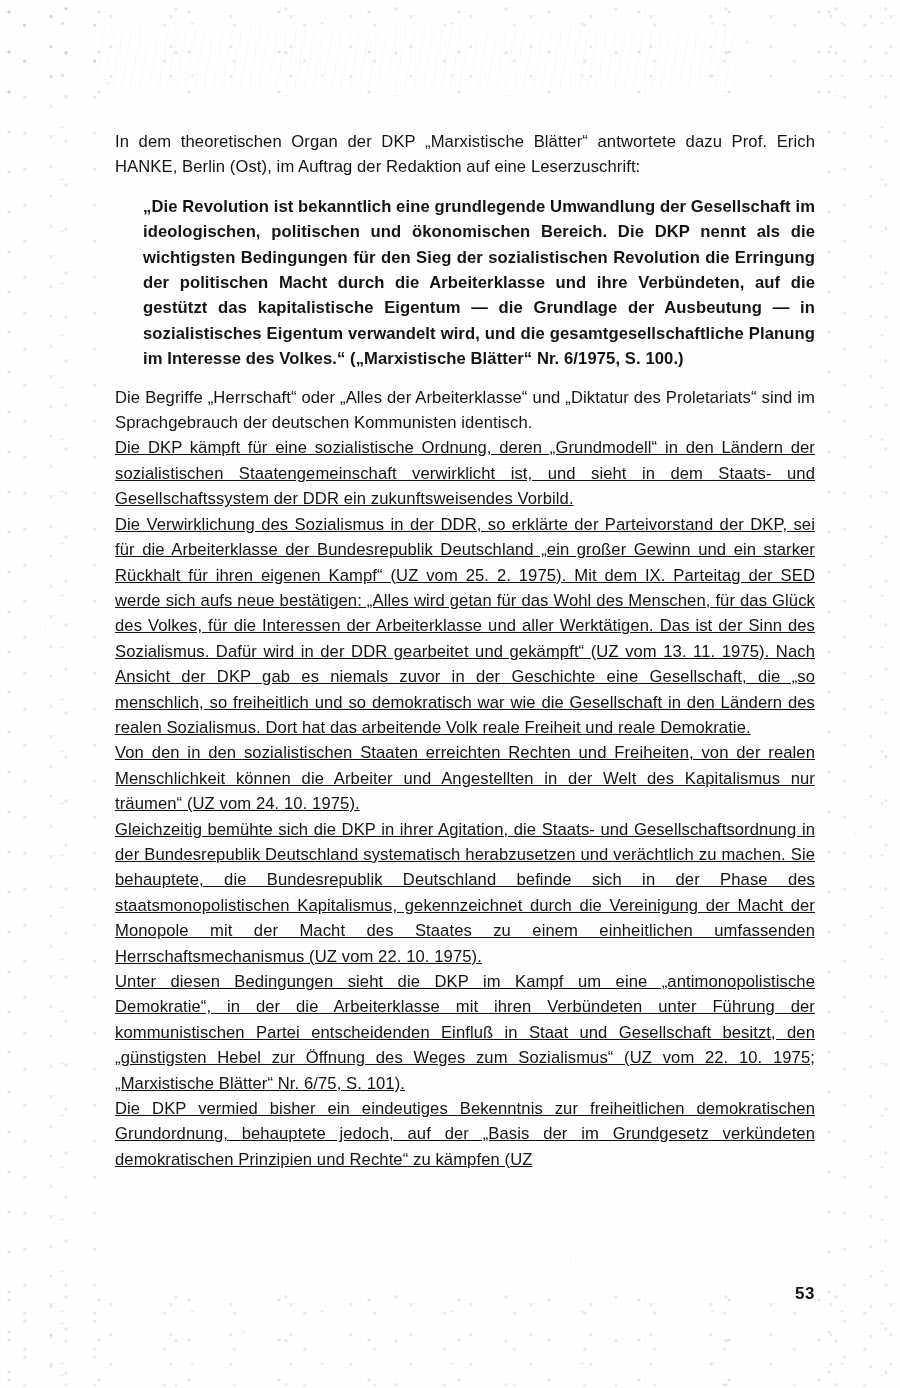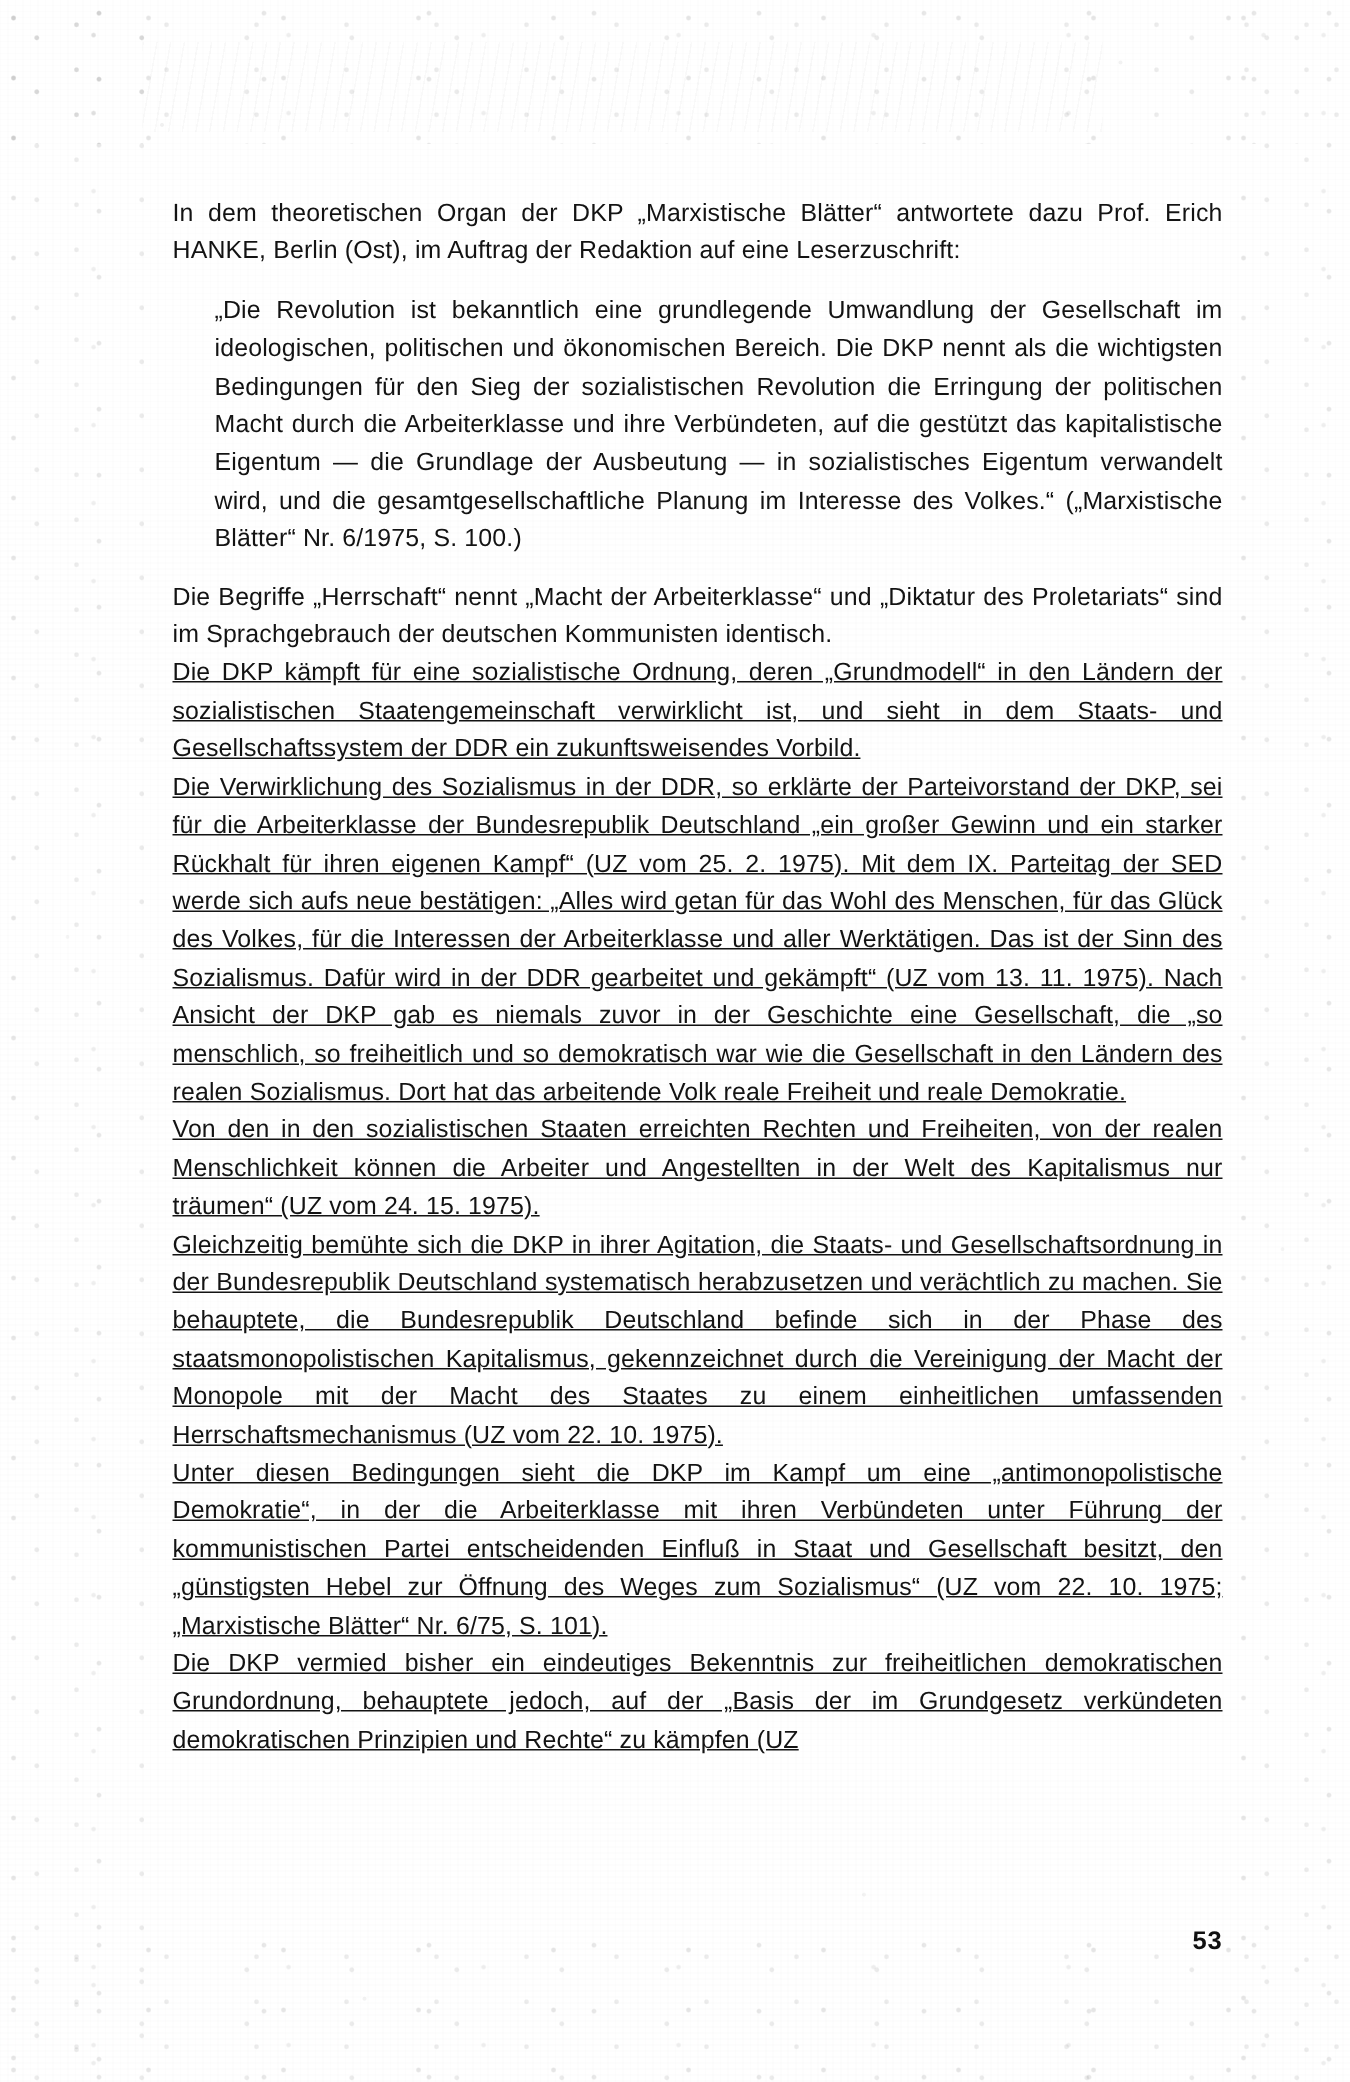--- a/index.html
+++ b/index.html
@@ -73,20 +73,21 @@
     letter-spacing: 0.1px;
     color: #131313;
   }
   p + p { margin-top: 0px; text-decoration: underline; }
 
   .quote-block {
     margin-top: 14px;
     margin-bottom: 13px;
     padding-left: 28px;
     padding-right: 0px;
+    font-weight: bold;
   }
   .quote-block p { text-align: justify; }
 
   .page-number {
     position: absolute;
     right: 85px;
     bottom: 84px;
     font-size: 17px;
     font-weight: 700;
     color: #111111;
@@ -118,24 +119,24 @@
   <div class="scan-streak"></div>
 
   <div class="content">
 
     <p>In dem theoretischen Organ der DKP „Marxistische Blätter“ antwortete dazu Prof. Erich HANKE, Berlin (Ost), im Auftrag der Redaktion auf eine Leserzuschrift:</p>
 
     <div class="quote-block">
       <p>„Die Revolution ist bekanntlich eine grundlegende Umwandlung der Gesellschaft im ideologischen, politischen und ökonomischen Bereich. Die DKP nennt als die wichtigsten Bedingungen für den Sieg der sozialistischen Revolution die Erringung der politischen Macht durch die Arbeiterklasse und ihre Verbündeten, auf die gestützt das kapitalistische Eigentum — die Grundlage der Ausbeutung — in sozialistisches Eigentum verwandelt wird, und die gesamtgesellschaftliche Planung im Interesse des Volkes.“ („Marxistische Blätter“ Nr. 6/1975, S. 100.)</p>
     </div>
 
-    <p>Die Begriffe „Herrschaft“ nennt „Macht der Arbeiterklasse“ und „Diktatur des Proletariats“ sind im Sprachgebrauch der deutschen Kommunisten identisch.</p>
+    <p>Die Begriffe „Herrschaft“ oder „Alles der Arbeiterklasse“ und „Diktatur des Proletariats“ sind im Sprachgebrauch der deutschen Kommunisten identisch.</p>
     <p>Die DKP kämpft für eine sozialistische Ordnung, deren „Grundmodell“ in den Ländern der sozialistischen Staatengemeinschaft verwirklicht ist, und sieht in dem Staats- und Gesellschaftssystem der DDR ein zukunftsweisendes Vorbild.</p>
     <p>Die Verwirklichung des Sozialismus in der DDR, so erklärte der Parteivorstand der DKP, sei für die Arbeiterklasse der Bundesrepublik Deutschland „ein großer Gewinn und ein starker Rückhalt für ihren eigenen Kampf“ (UZ vom 25. 2. 1975). Mit dem IX. Parteitag der SED werde sich aufs neue bestätigen: „Alles wird getan für das Wohl des Menschen, für das Glück des Volkes, für die Interessen der Arbeiterklasse und aller Werktätigen. Das ist der Sinn des Sozialismus. Dafür wird in der DDR gearbeitet und gekämpft“ (UZ vom 13. 11. 1975). Nach Ansicht der DKP gab es niemals zuvor in der Geschichte eine Gesellschaft, die „so menschlich, so freiheitlich und so demokratisch war wie die Gesellschaft in den Ländern des realen Sozialismus. Dort hat das arbeitende Volk reale Freiheit und reale Demokratie.</p>
-    <p>Von den in den sozialistischen Staaten erreichten Rechten und Freiheiten, von der realen Menschlichkeit können die Arbeiter und Angestellten in der Welt des Kapitalismus nur träumen“ (UZ vom 24. 15. 1975).</p>
+    <p>Von den in den sozialistischen Staaten erreichten Rechten und Freiheiten, von der realen Menschlichkeit können die Arbeiter und Angestellten in der Welt des Kapitalismus nur träumen“ (UZ vom 24. 10. 1975).</p>
     <p>Gleichzeitig bemühte sich die DKP in ihrer Agitation, die Staats- und Gesellschaftsordnung in der Bundesrepublik Deutschland systematisch herabzusetzen und verächtlich zu machen. Sie behauptete, die Bundesrepublik Deutschland befinde sich in der Phase des staatsmonopolistischen Kapitalismus, gekennzeichnet durch die Vereinigung der Macht der Monopole mit der Macht des Staates zu einem einheitlichen umfassenden Herrschaftsmechanismus (UZ vom 22. 10. 1975).</p>
     <p>Unter diesen Bedingungen sieht die DKP im Kampf um eine „antimonopolistische Demokratie“, in der die Arbeiterklasse mit ihren Verbündeten unter Führung der kommunistischen Partei entscheidenden Einfluß in Staat und Gesellschaft besitzt, den „günstigsten Hebel zur Öffnung des Weges zum Sozialismus“ (UZ vom 22. 10. 1975; „Marxistische Blätter“ Nr. 6/75, S. 101).</p>
     <p>Die DKP vermied bisher ein eindeutiges Bekenntnis zur freiheitlichen demokratischen Grundordnung, behauptete jedoch, auf der „Basis der im Grundgesetz verkündeten demokratischen Prinzipien und Rechte“ zu kämpfen (UZ</p>
 
   </div>
 
   <div class="page-number">53</div>
 </div>
 
 </body></html>

